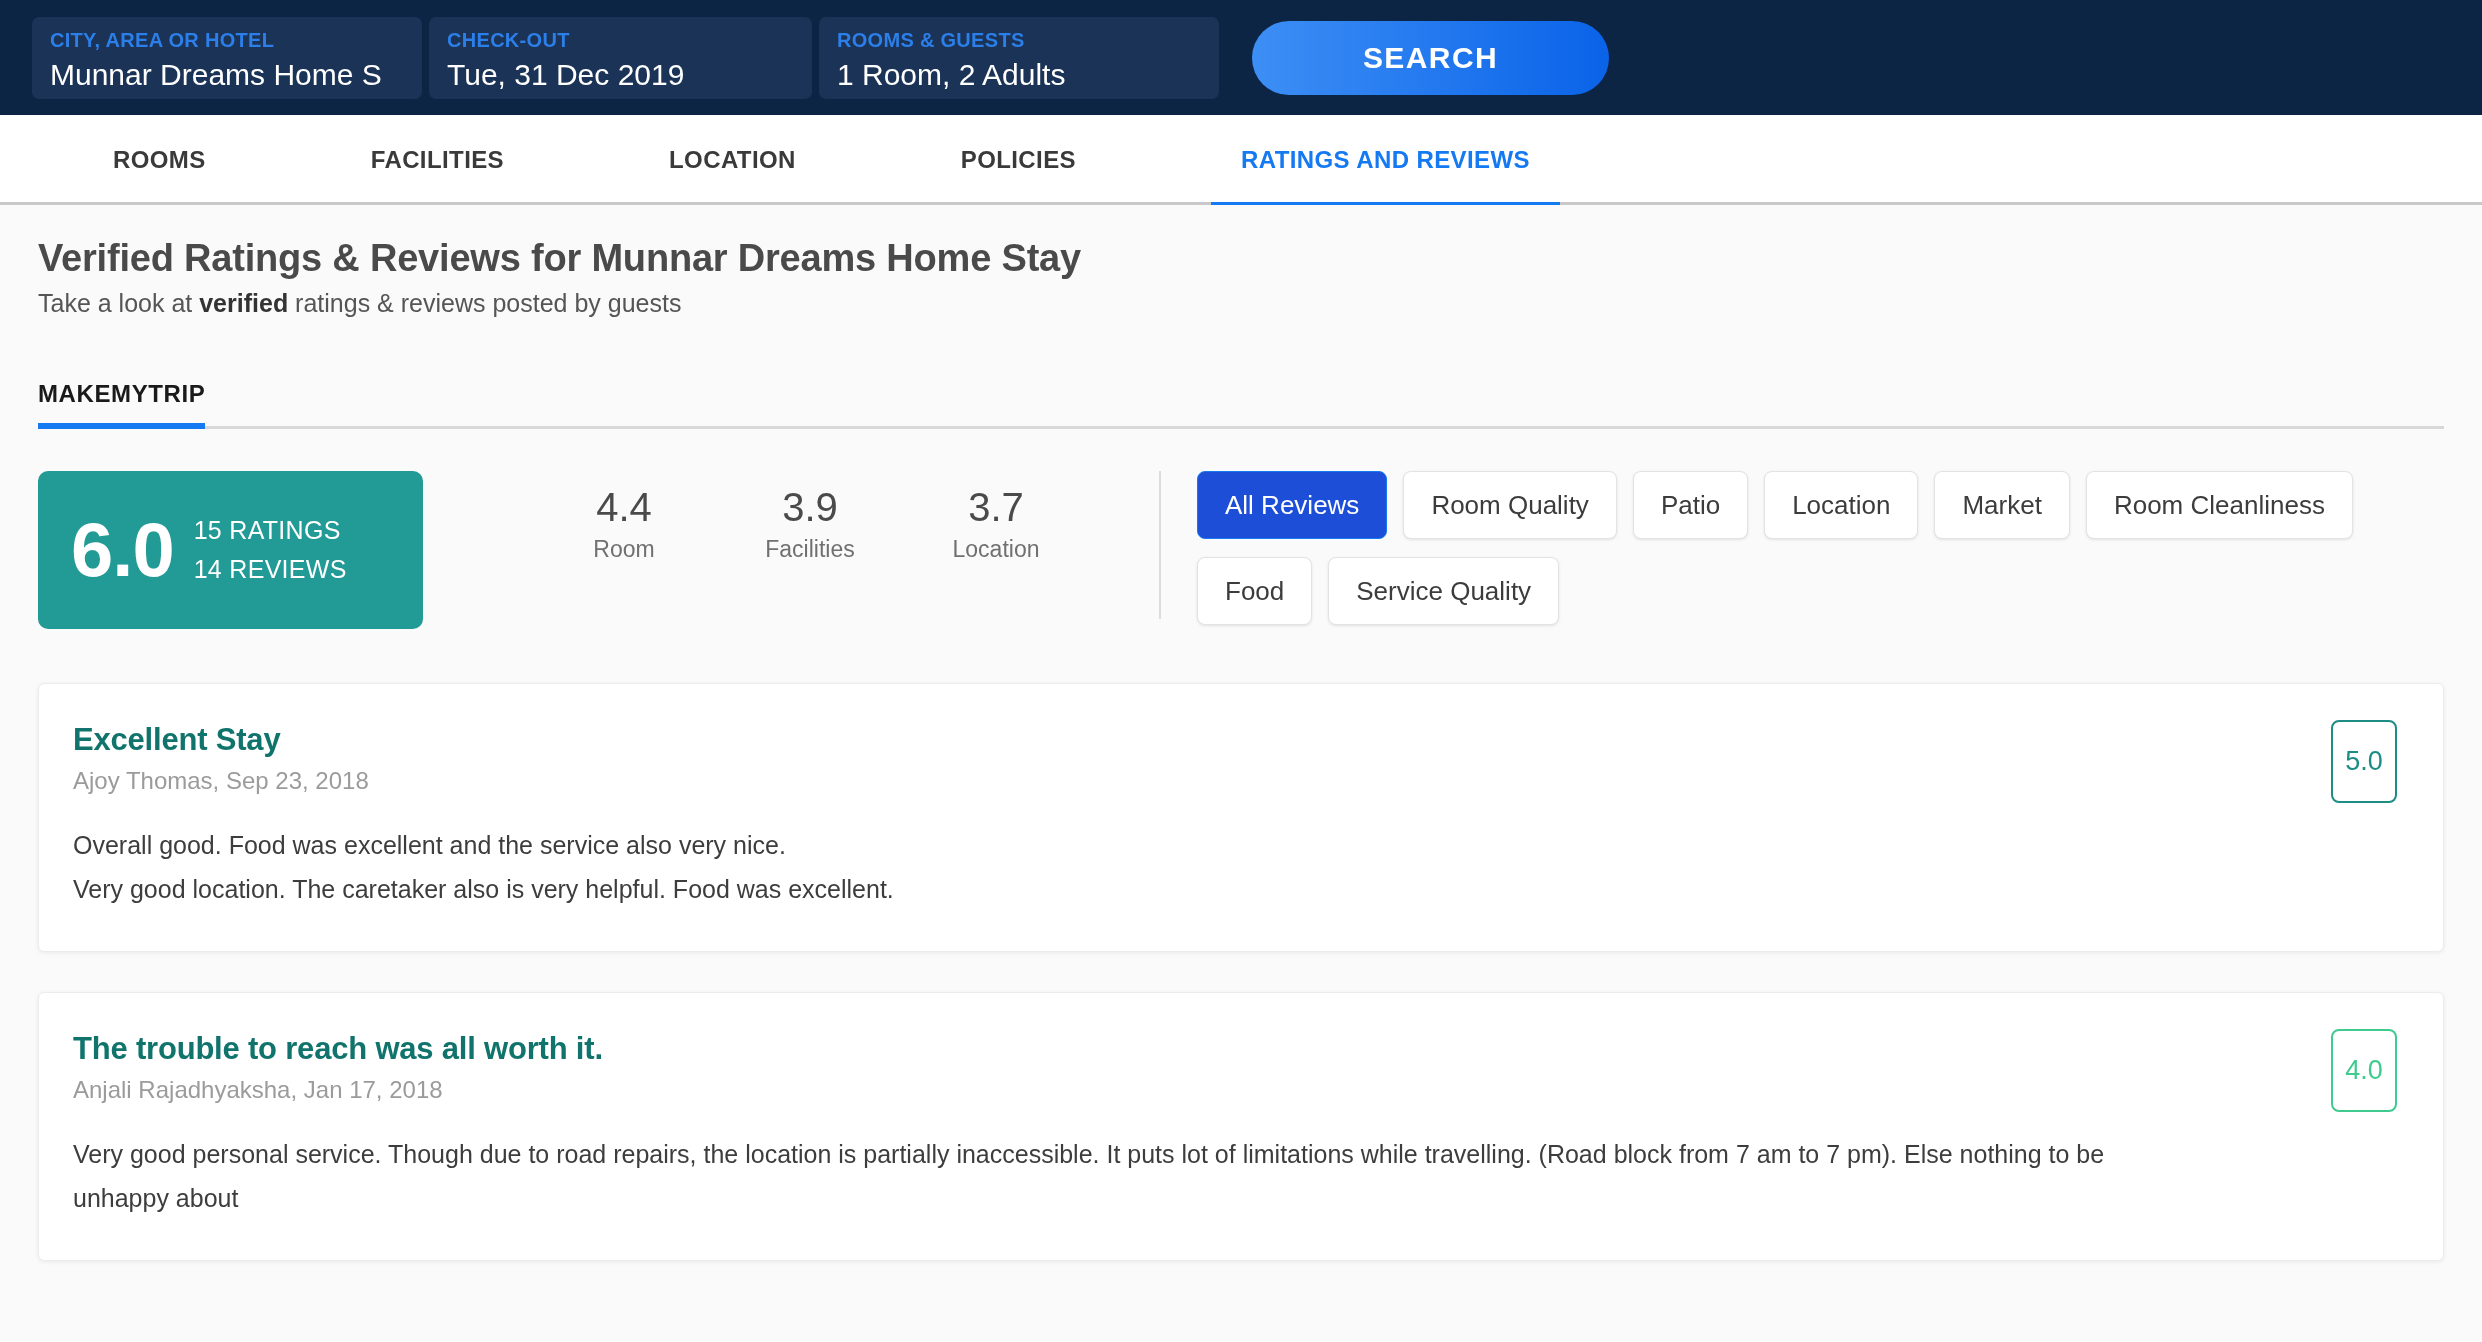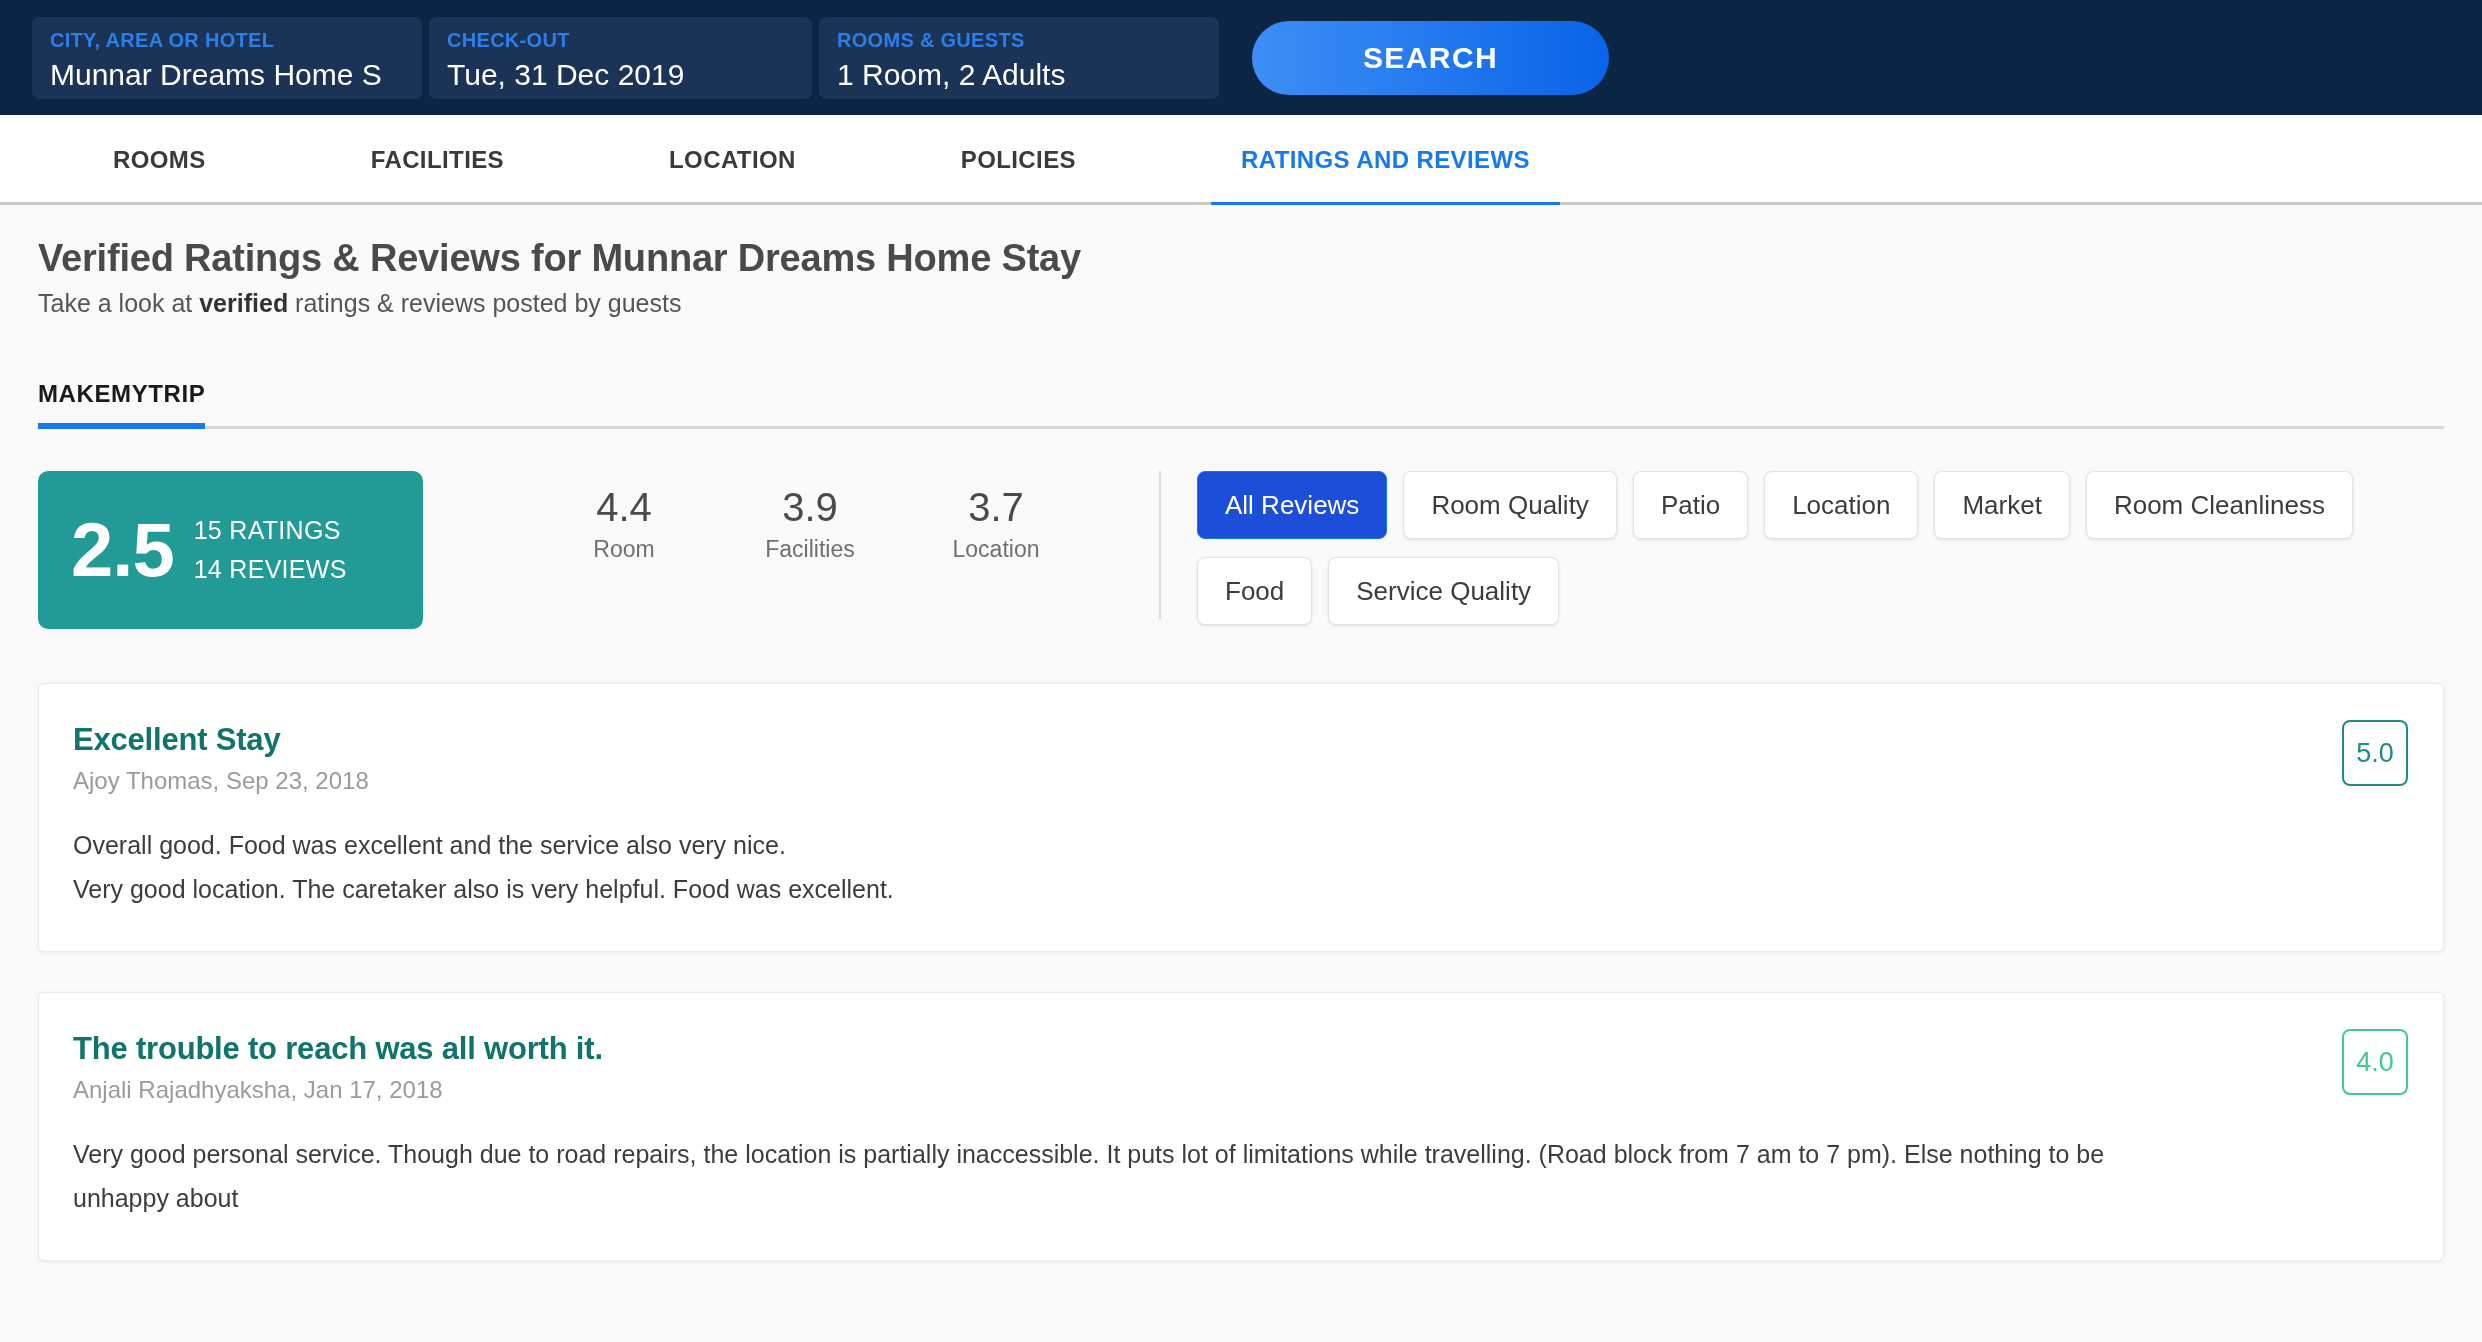--- a/index.html
+++ b/index.html
@@ -249,23 +249,23 @@
   .review-body {
     margin-top: 28px;
     font-size: 25px;
     color: #3d3d3d;
     line-height: 44px;
     max-width: 2085px;
   }
   .review-badge {
     position: absolute;
     top: 36px;
-    right: 35px;
+    right: 46px;
     width: 66px;
-    height: 66px;
+    height: 83px;
     border: 2px solid #1d8d84;
     border-radius: 8px;
     display: flex;
     align-items: center;
     justify-content: center;
     font-size: 27px;
     color: #1d8d84;
     background: #ffffff;
   }
   .review-badge.light {
@@ -311,21 +311,21 @@
   <h1 class="headline">Verified Ratings &amp; Reviews for Munnar Dreams Home Stay</h1>
   <div class="subhead"><span>Take a look at </span><b>verified</b><span> ratings &amp; reviews posted by guests</span></div>
 
   <div class="provider-row">
     <div class="provider-tab active">MAKEMYTRIP</div>
   </div>
 
   <div class="summary">
 
     <div class="score-box">
-      <div class="score-big">2.5</div>
+      <div class="score-big">6.0</div>
       <div class="score-meta">
         <div>15 RATINGS</div>
         <div>14 REVIEWS</div>
       </div>
     </div>
 
     <div class="subscores">
       <div class="subscore">
         <div class="subscore-val">4.4</div>
         <div class="subscore-lbl">Room</div>

